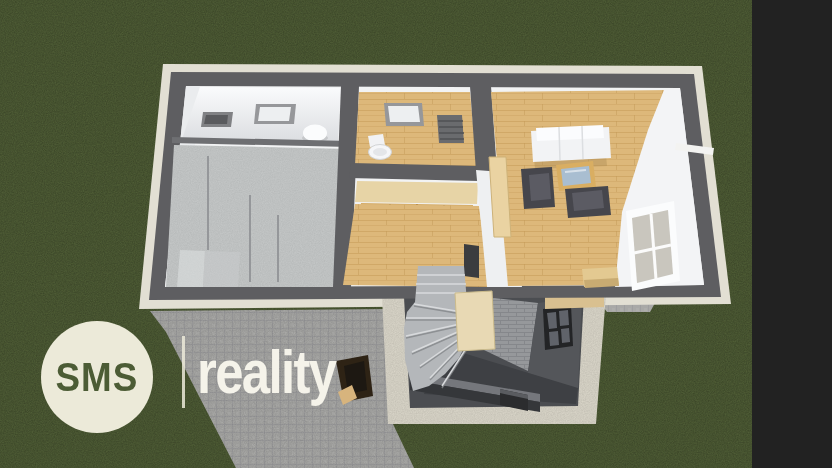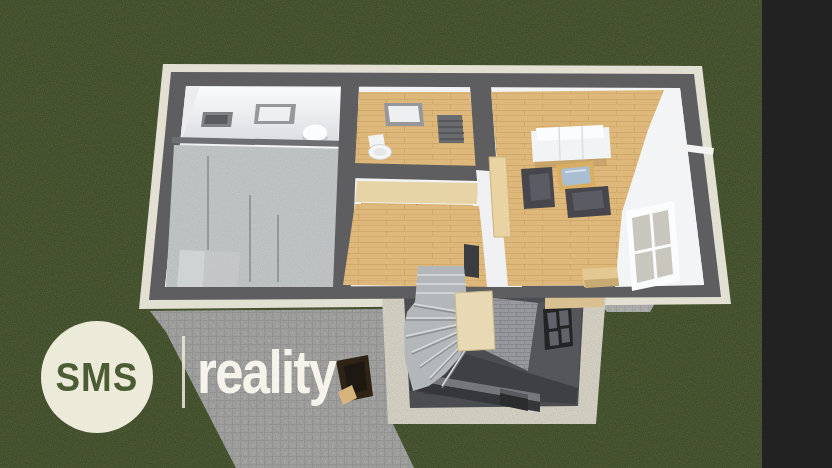--- a/index.html
+++ b/index.html
@@ -1,17 +1,17 @@
 <!DOCTYPE html>
 <html style="--grass: #4e5d33; --pavement: #a9a9a7; --pavement-line: #96969a; --foundation: #e2dfd3; --curb: #dcd8cb; --wall: #5e5e61; --interior: #f2f3f4; --concrete: #c6c9c9; --wood: #ddb87a; --wood-seam: #c49a58; --panel-wood: #d5ad69; --sofa: #f2f3f5; --chair: #46464c; --chair-cushion: #5b5b63; --table-wood: #d9ae62; --glass: #a9bed1; --window-frame: #fbfcfd; --window-pane: #c9c6be; --pit-wall: #54565a; --pit-dark: #4b4d51; --pit-floor: #3e4044; --brick: #96989b; --brick-line: #85878b; --stair: #b4b7ba; --stair-edge: #d8dadc; --plywood: #e8d9b4; --beam-wood: #d9c090; --fixture-white: #fbfcfd; --vent: #808184; --radiator: #6a6b6e; --object-brown: #2e2315; --object-tan: #d7b47d; --logo-circle: #ecead9; --logo-green: #4c5c35; --logo-white: #f5f3ea;"><head>
 <meta charset="utf-8">
 <style>
   html,body{margin:0;padding:0;background:#222;}
   #stage{position:relative;width:752px;height:468px;overflow:hidden;
-         font-family:"Liberation Sans","DejaVu Sans",sans-serif;padding-left:10px;}
+         font-family:"Liberation Sans","DejaVu Sans",sans-serif;}
   #stage svg{position:absolute;left:0;top:0;}
 
   
   .fGrass{fill:var(--grass)}          .fPave{fill:var(--pavement)}
   .fPaveLine{fill:var(--pavement-line)} .fFound{fill:var(--foundation)}
   .fCurb{fill:var(--curb)}            .fWall{fill:var(--wall)}
   .fInterior{fill:var(--interior)}    .fConc{fill:var(--concrete)}
   .fWood{fill:var(--wood)}            .fWoodSeam{fill:var(--wood-seam)}
   .fPanel{fill:var(--panel-wood)}     .fSofa{fill:var(--sofa)}
   .fChair{fill:var(--chair)}          .fChairCu{fill:var(--chair-cushion)}

